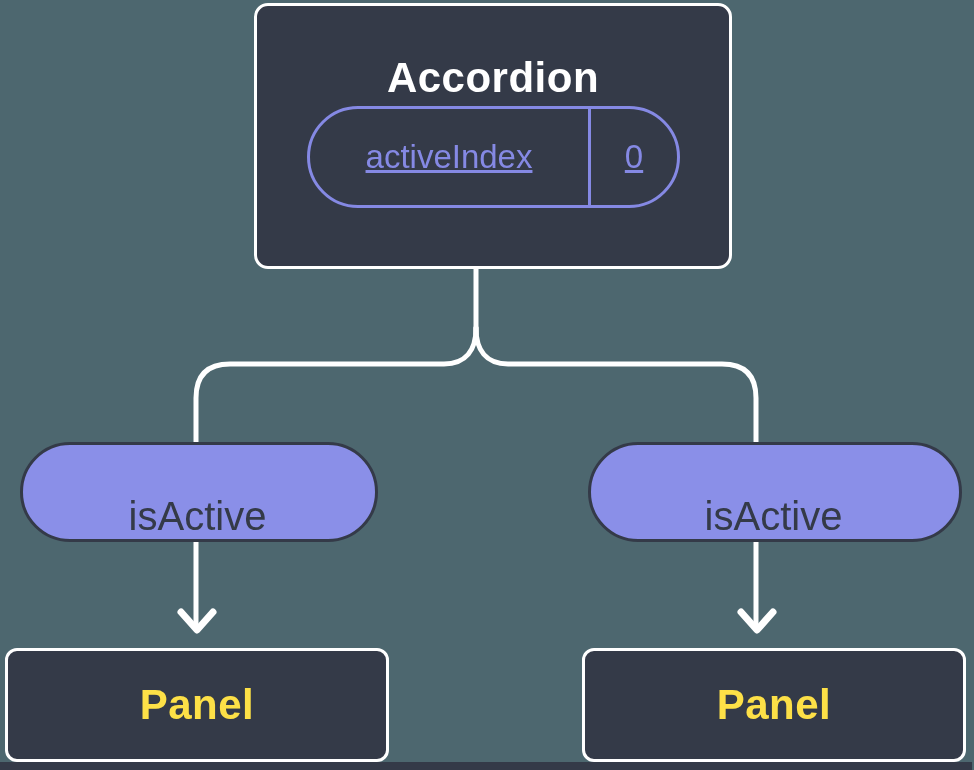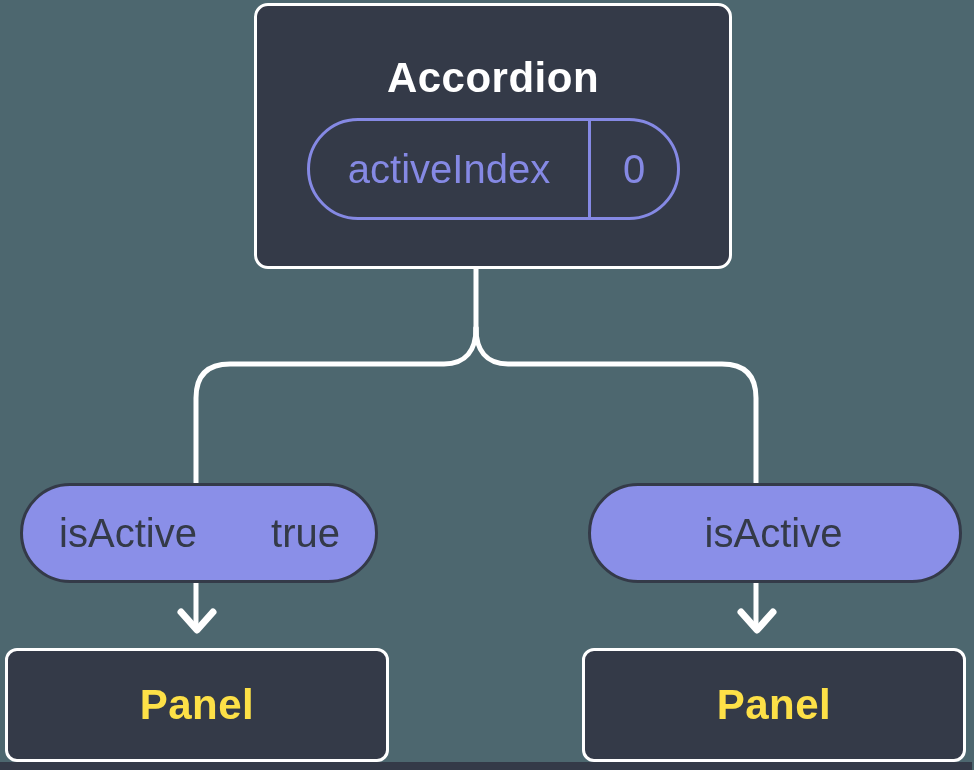--- a/index.html
+++ b/index.html
@@ -52,51 +52,52 @@
     top: 48px; left: 0;
     width: 100%;
     text-align: center;
     color: #FFFFFF;
     font-size: 42px;
     font-weight: 600;
     letter-spacing: 0.5px;
   }
   .state-pill {
     position: absolute;
-    left: 50px; top: 112px;
+    left: 50px; top: 100px;
     width: 373px; height: 102px;
     border: 3px solid var(--accent-purple);
     border-radius: 51px;
     display: flex;
     align-items: stretch;
     color: var(--accent-purple);
-    font-size: 40px;
+    font-size: 33px;
     font-weight: 400;
+    text-decoration: underline;
   }
   .state-pill .cell,
   .prop-pill .cell {
     display: flex;
     align-items: center;
     justify-content: center;
   }
   .state-pill .cell.name { flex: 1; }
   .state-pill .cell.value { width: 86px; }
   .state-pill .pill-divider {
     width: 3px;
     background: var(--accent-purple);
   }
   .prop-pill {
     position: absolute;
-    top: 483px;
+    top: 442px;
     height: 100px;
     background: var(--pill-fill);
     border: 3px solid var(--node-dark);
     border-radius: 50px;
     display: flex;
-    align-items: center;
+    align-items: flex-end;
     color: var(--node-dark);
     font-size: 40px;
     font-weight: 400;
     z-index: 2;
   }
   .prop-pill .pill-divider {
     width: 3px;
     background: var(--node-dark);
   }
   .prop-pill .cell.name { flex: 1; }
@@ -148,21 +149,20 @@
     <div class="state-pill">
       <span class="cell name">activeIndex</span>
       <span class="pill-divider"></span>
       <span class="cell value">0</span>
     </div>
   </div>
 
   <div class="prop-pill left">
     <span class="cell name">isActive</span>
     <span class="pill-divider"></span>
-    <span class="cell value">true</span>
   </div>
 
   <div class="prop-pill right">
     <span class="cell name">isActive</span>
     <span class="pill-divider"></span>
   </div>
 
   <div class="panel-box left">
     <span>Panel</span>
   </div>

